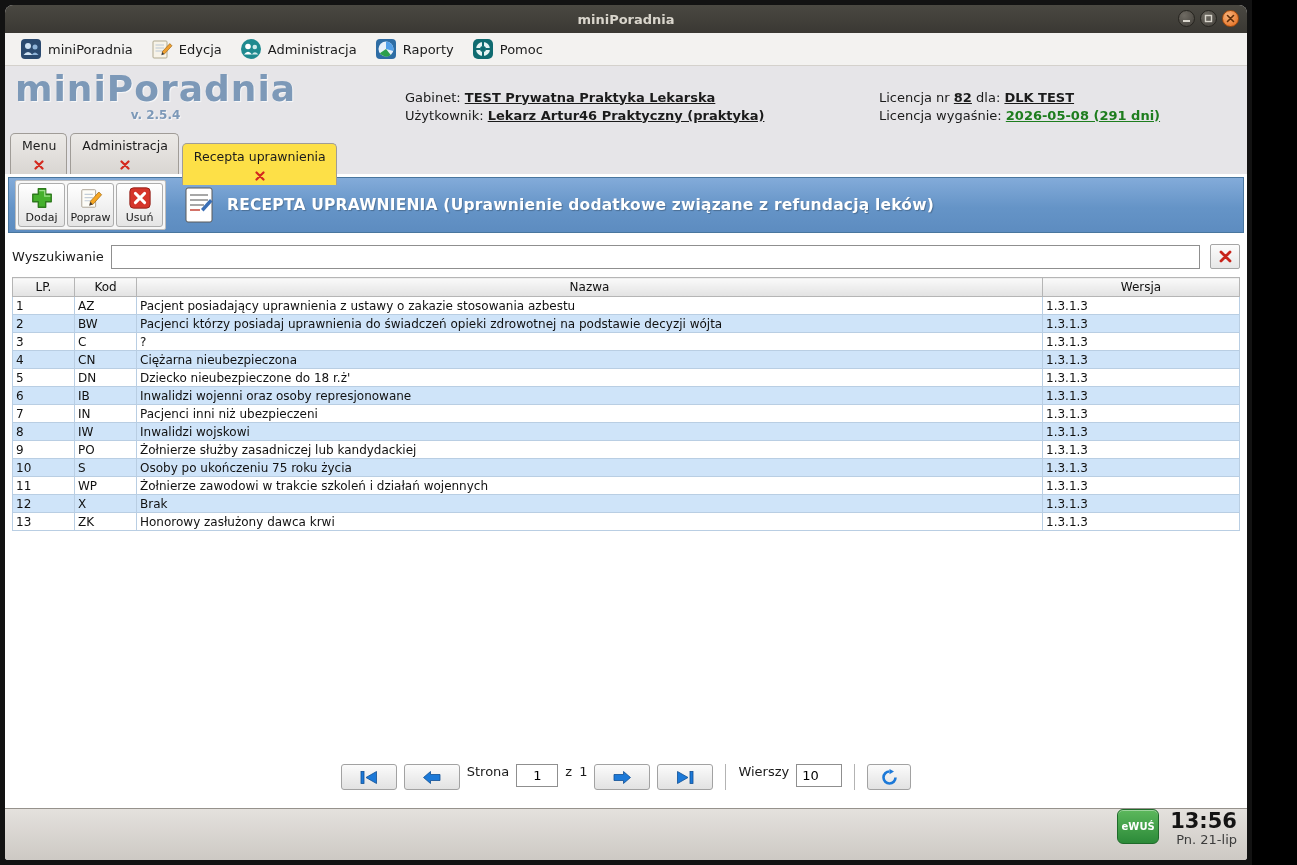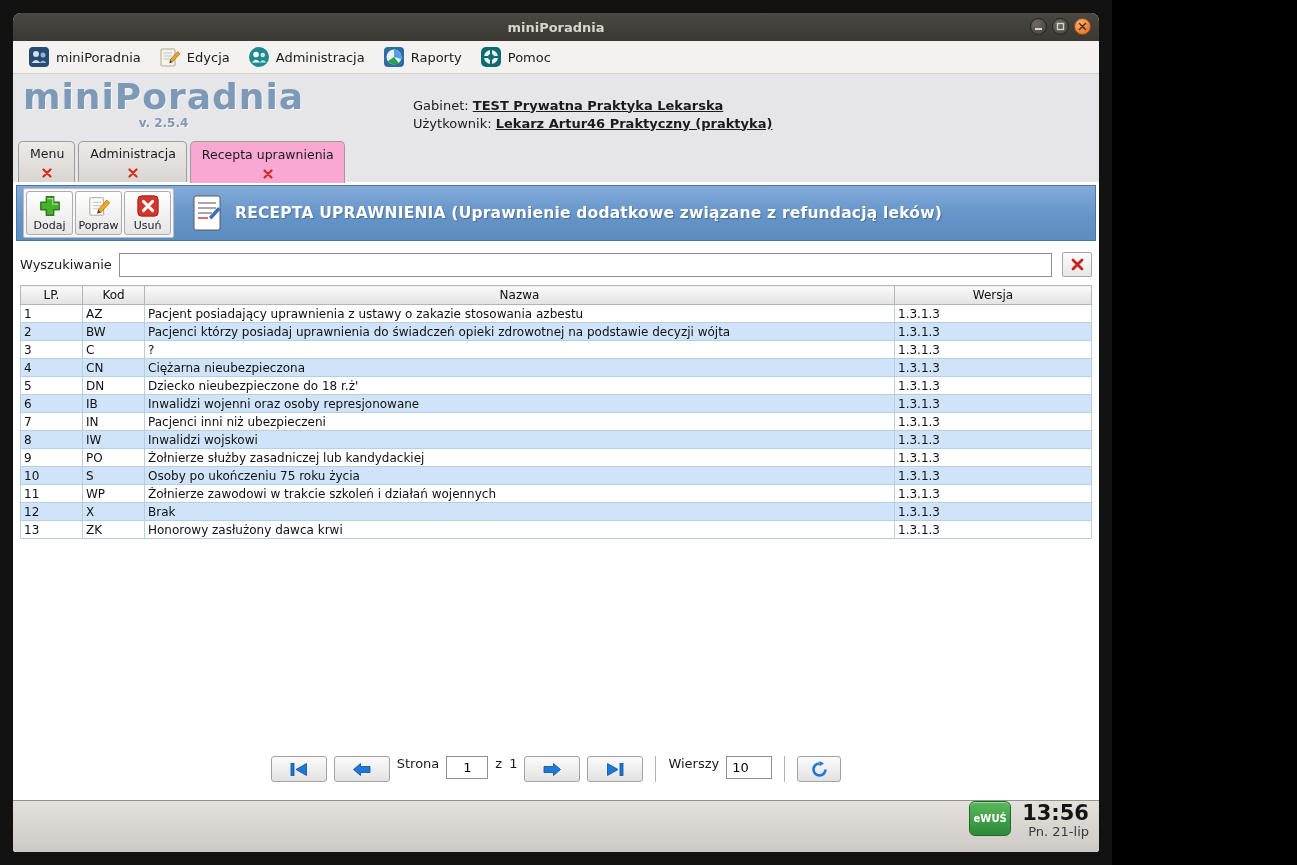--- a/index.html
+++ b/index.html
@@ -1,19 +1,19 @@
 <!DOCTYPE html>
 <html><head>
 <meta charset="utf-8">
 <style>
   * { box-sizing: border-box; }
   html, body { margin: 0; padding: 0; background: #000; }
   body { font-family: "DejaVu Sans", "Liberation Sans", sans-serif; }
 
-  .screen { width: 1112px; height: 865px; background: #121212; padding: 13px; }
+  .screen { width: 1252px; height: 865px; background: #121212; padding: 5px; }
   .window { width: 100%; height: 100%; display: flex; flex-direction: column;
             border-radius: 8px 8px 3px 3px; overflow: hidden; background: #e6e5e8; }
 
   
   .titlebar { height: 28px; flex: 0 0 28px; position: relative;
               background: linear-gradient(#4a4841, #3a3833);
               display: flex; align-items: center; justify-content: center; }
   .titlebar .wtitle { color: #d9d5cc; font-size: 13px; font-weight: bold; }
   .winctrls { position: absolute; right: 8px; top: 5px; display: flex; gap: 5px; }
   .wbtn { width: 17px; height: 17px; border-radius: 50%; border: 1px solid #26241f;
@@ -41,21 +41,21 @@
             justify-content: center; gap: 3px; font-size: 13px; color: #1b1b1b; }
   .bval { font-weight: bold; text-decoration: underline; }
   .gval { font-weight: bold; text-decoration: underline; color: #1e7d1e; }
 
   
   .tabrow { height: 28px; flex: 0 0 28px; background: #e6e5e8; display: flex;
             align-items: flex-end; padding-left: 5px; }
   .tab { display: inline-flex; align-items: center; gap: 7px; padding: 4px 10px 4px 11px;
          font-size: 12.5px; color: #1b1b1b; border: 1px solid #a09c97; border-bottom: none;
          border-radius: 5px 5px 0 0; background: linear-gradient(#eceae7, #d9d6d2); margin-right: 3px; flex-direction: column; }
-  .tab.active { background: #f9a8d4; position: relative; top: 1px; padding-top: 5px; }
+  .tab.active { background: #fde047; position: relative; top: 11px; padding-top: 5px; }
 
   
   .content { flex: 1; background: #ffffff; display: flex; flex-direction: column; overflow: hidden; }
 
   .bluebar { margin: 3px; height: 56px; flex: 0 0 56px;
              background: linear-gradient(180deg, #83abd9 0%, #6594c7 55%, #5d8cc0 100%);
              border: 1px solid #49769e; display: flex; align-items: center; padding: 0 6px; text-align: right; }
   .btnpanel { background: #f7f7f7; border: 1px solid #bdbdbd; border-radius: 2px; padding: 2px;
               display: flex; gap: 2px; height: 50px; }
   .toolbtn { width: 47px; display: flex; flex-direction: column; align-items: center;
@@ -200,20 +200,32 @@
       </div>
     </div>
     <div class="hmid">
       <div>
         <span>Gabinet:</span>
         <span class="bval">TEST Prywatna Praktyka Lekarska</span>
       </div>
       <div>
         <span>Użytkownik:</span>
         <span class="bval">Lekarz Artur46 Praktyczny (praktyka)</span>
+      </div>
+    </div>
+    <div class="hright">
+      <div>
+        <span>Licencja nr</span>
+        <span class="bval">82</span>
+        <span>dla:</span>
+        <span class="bval">DLK TEST</span>
+      </div>
+      <div>
+        <span>Licencja wygaśnie:</span>
+        <span class="gval">2026-05-08 (291 dni)</span>
       </div>
     </div>
   </div>
 
   <div class="tabrow">
     <div class="tab">
       <span>Menu</span>
       <svg width="10" height="10" viewBox="0 0 10 10">
             <path d="M1.5 1.5 L8.5 8.5 M8.5 1.5 L1.5 8.5" stroke="#d42a1f" stroke-width="2.2" stroke-linecap="round"></path>
           </svg>

